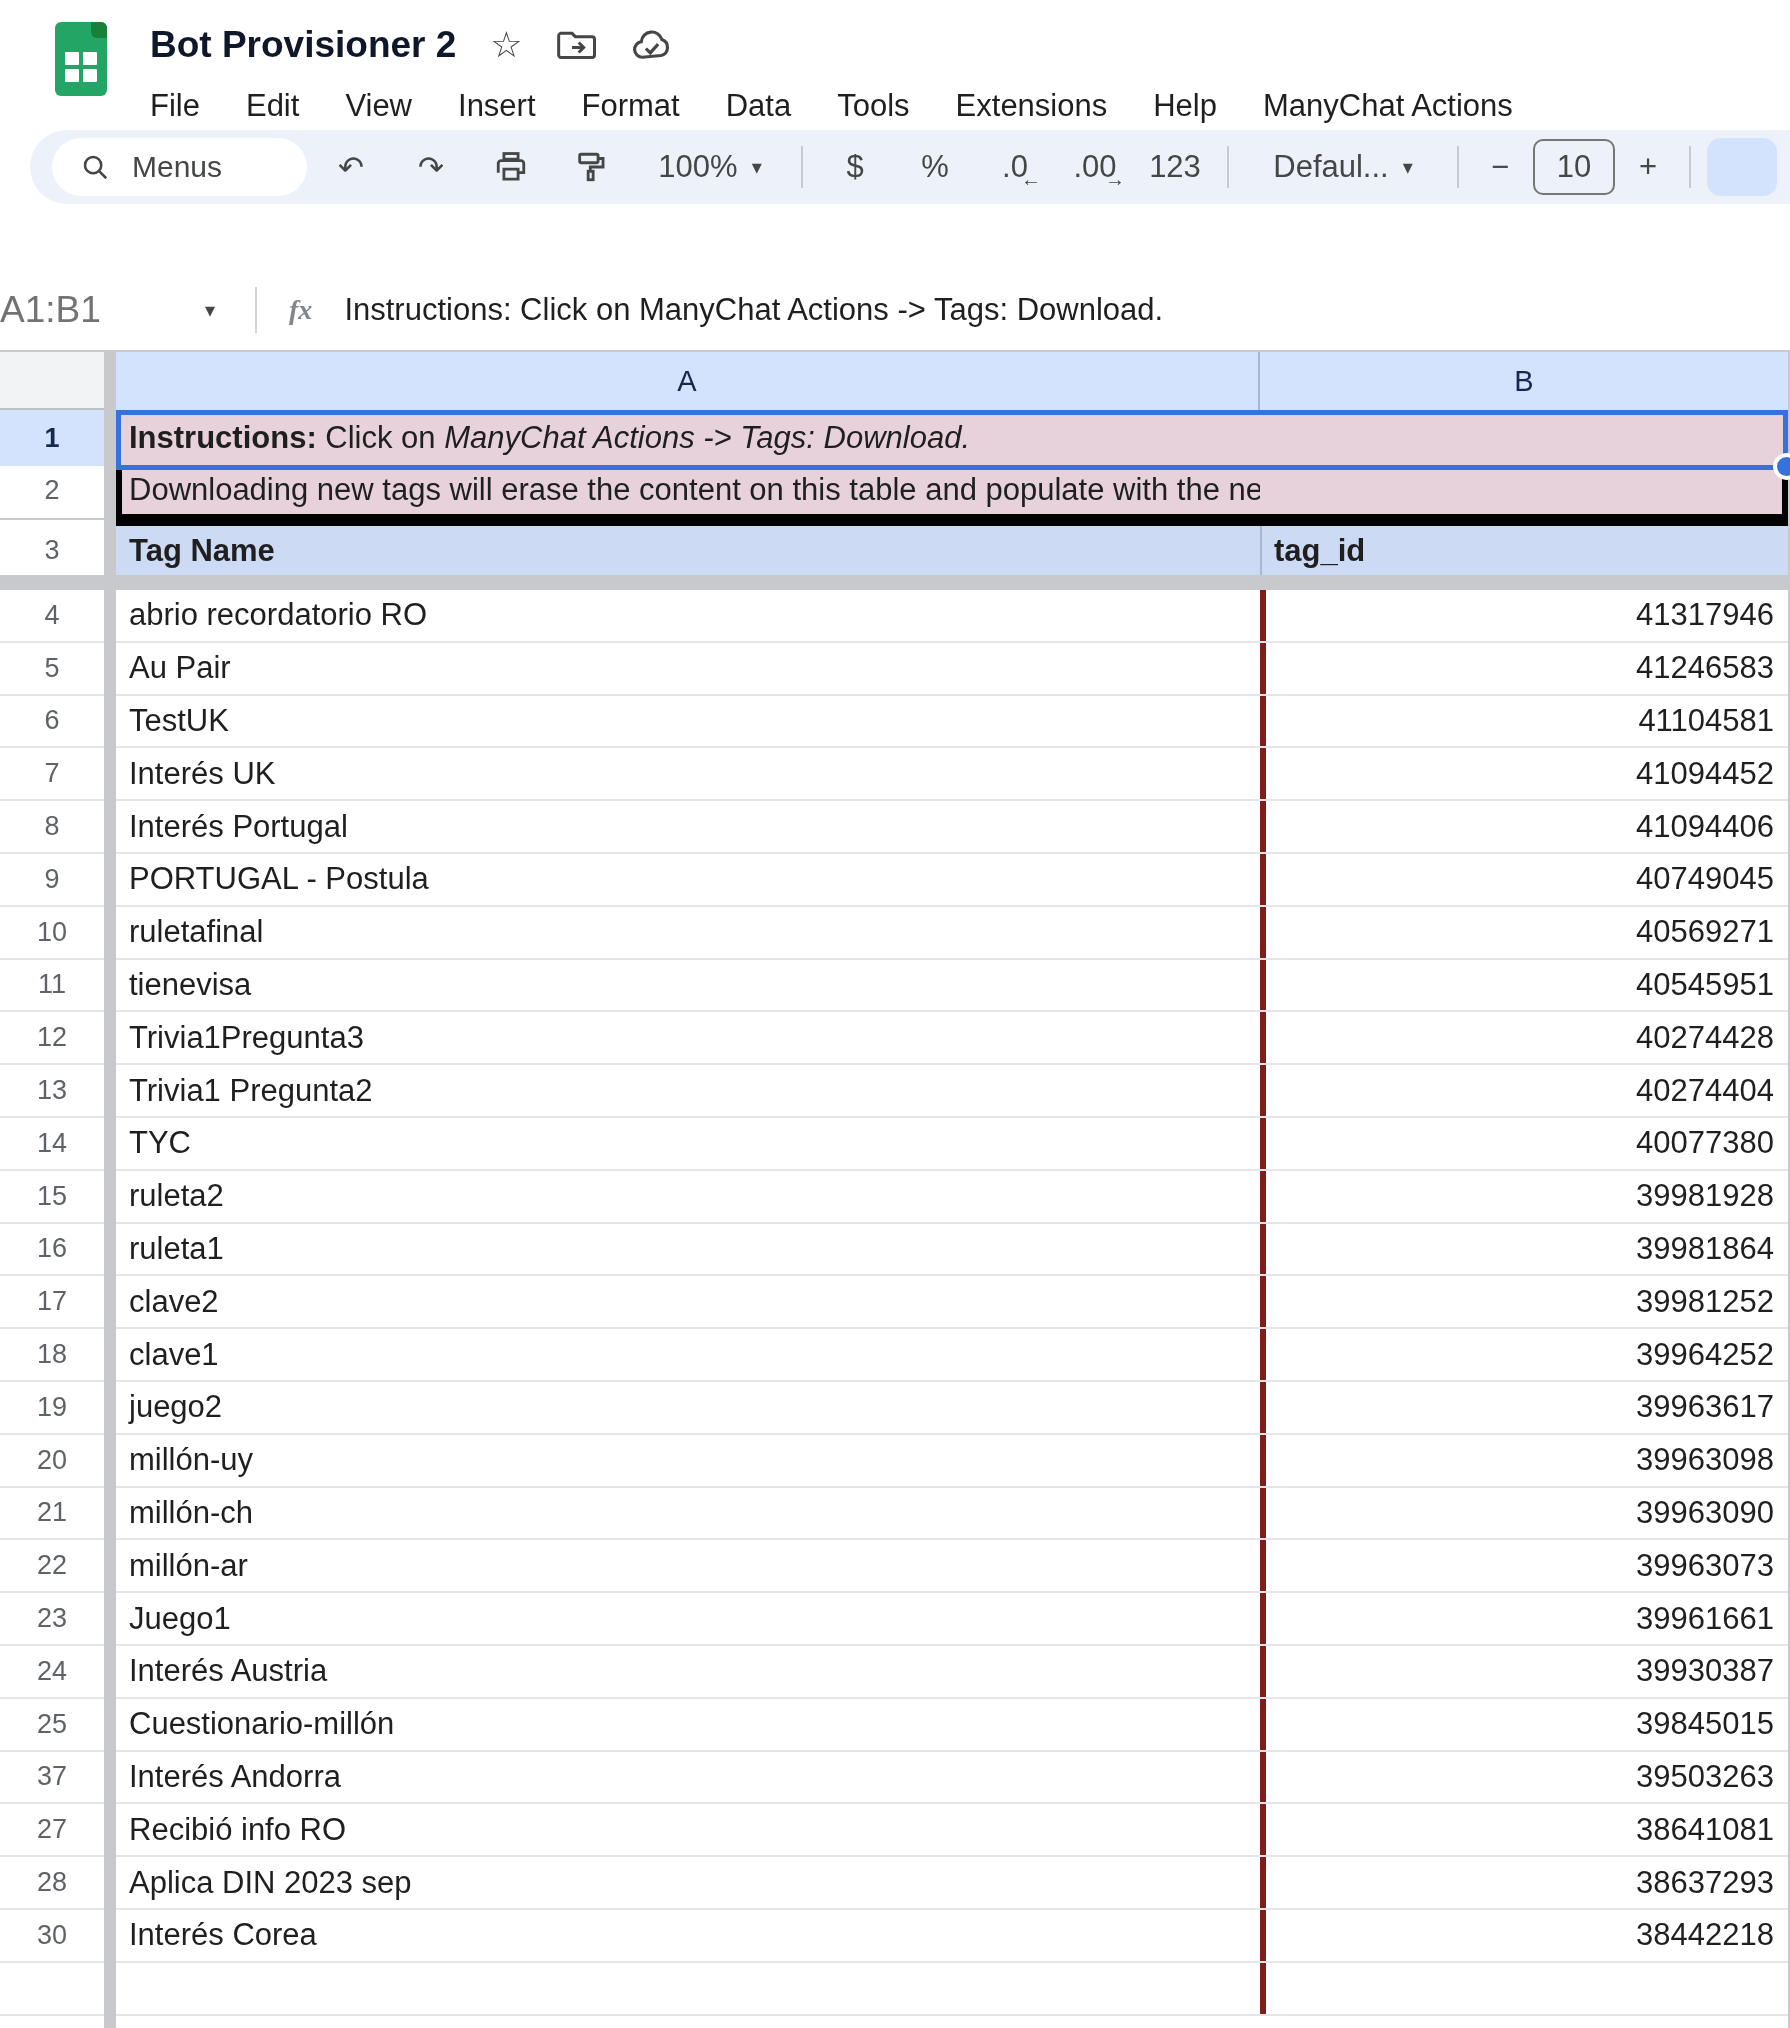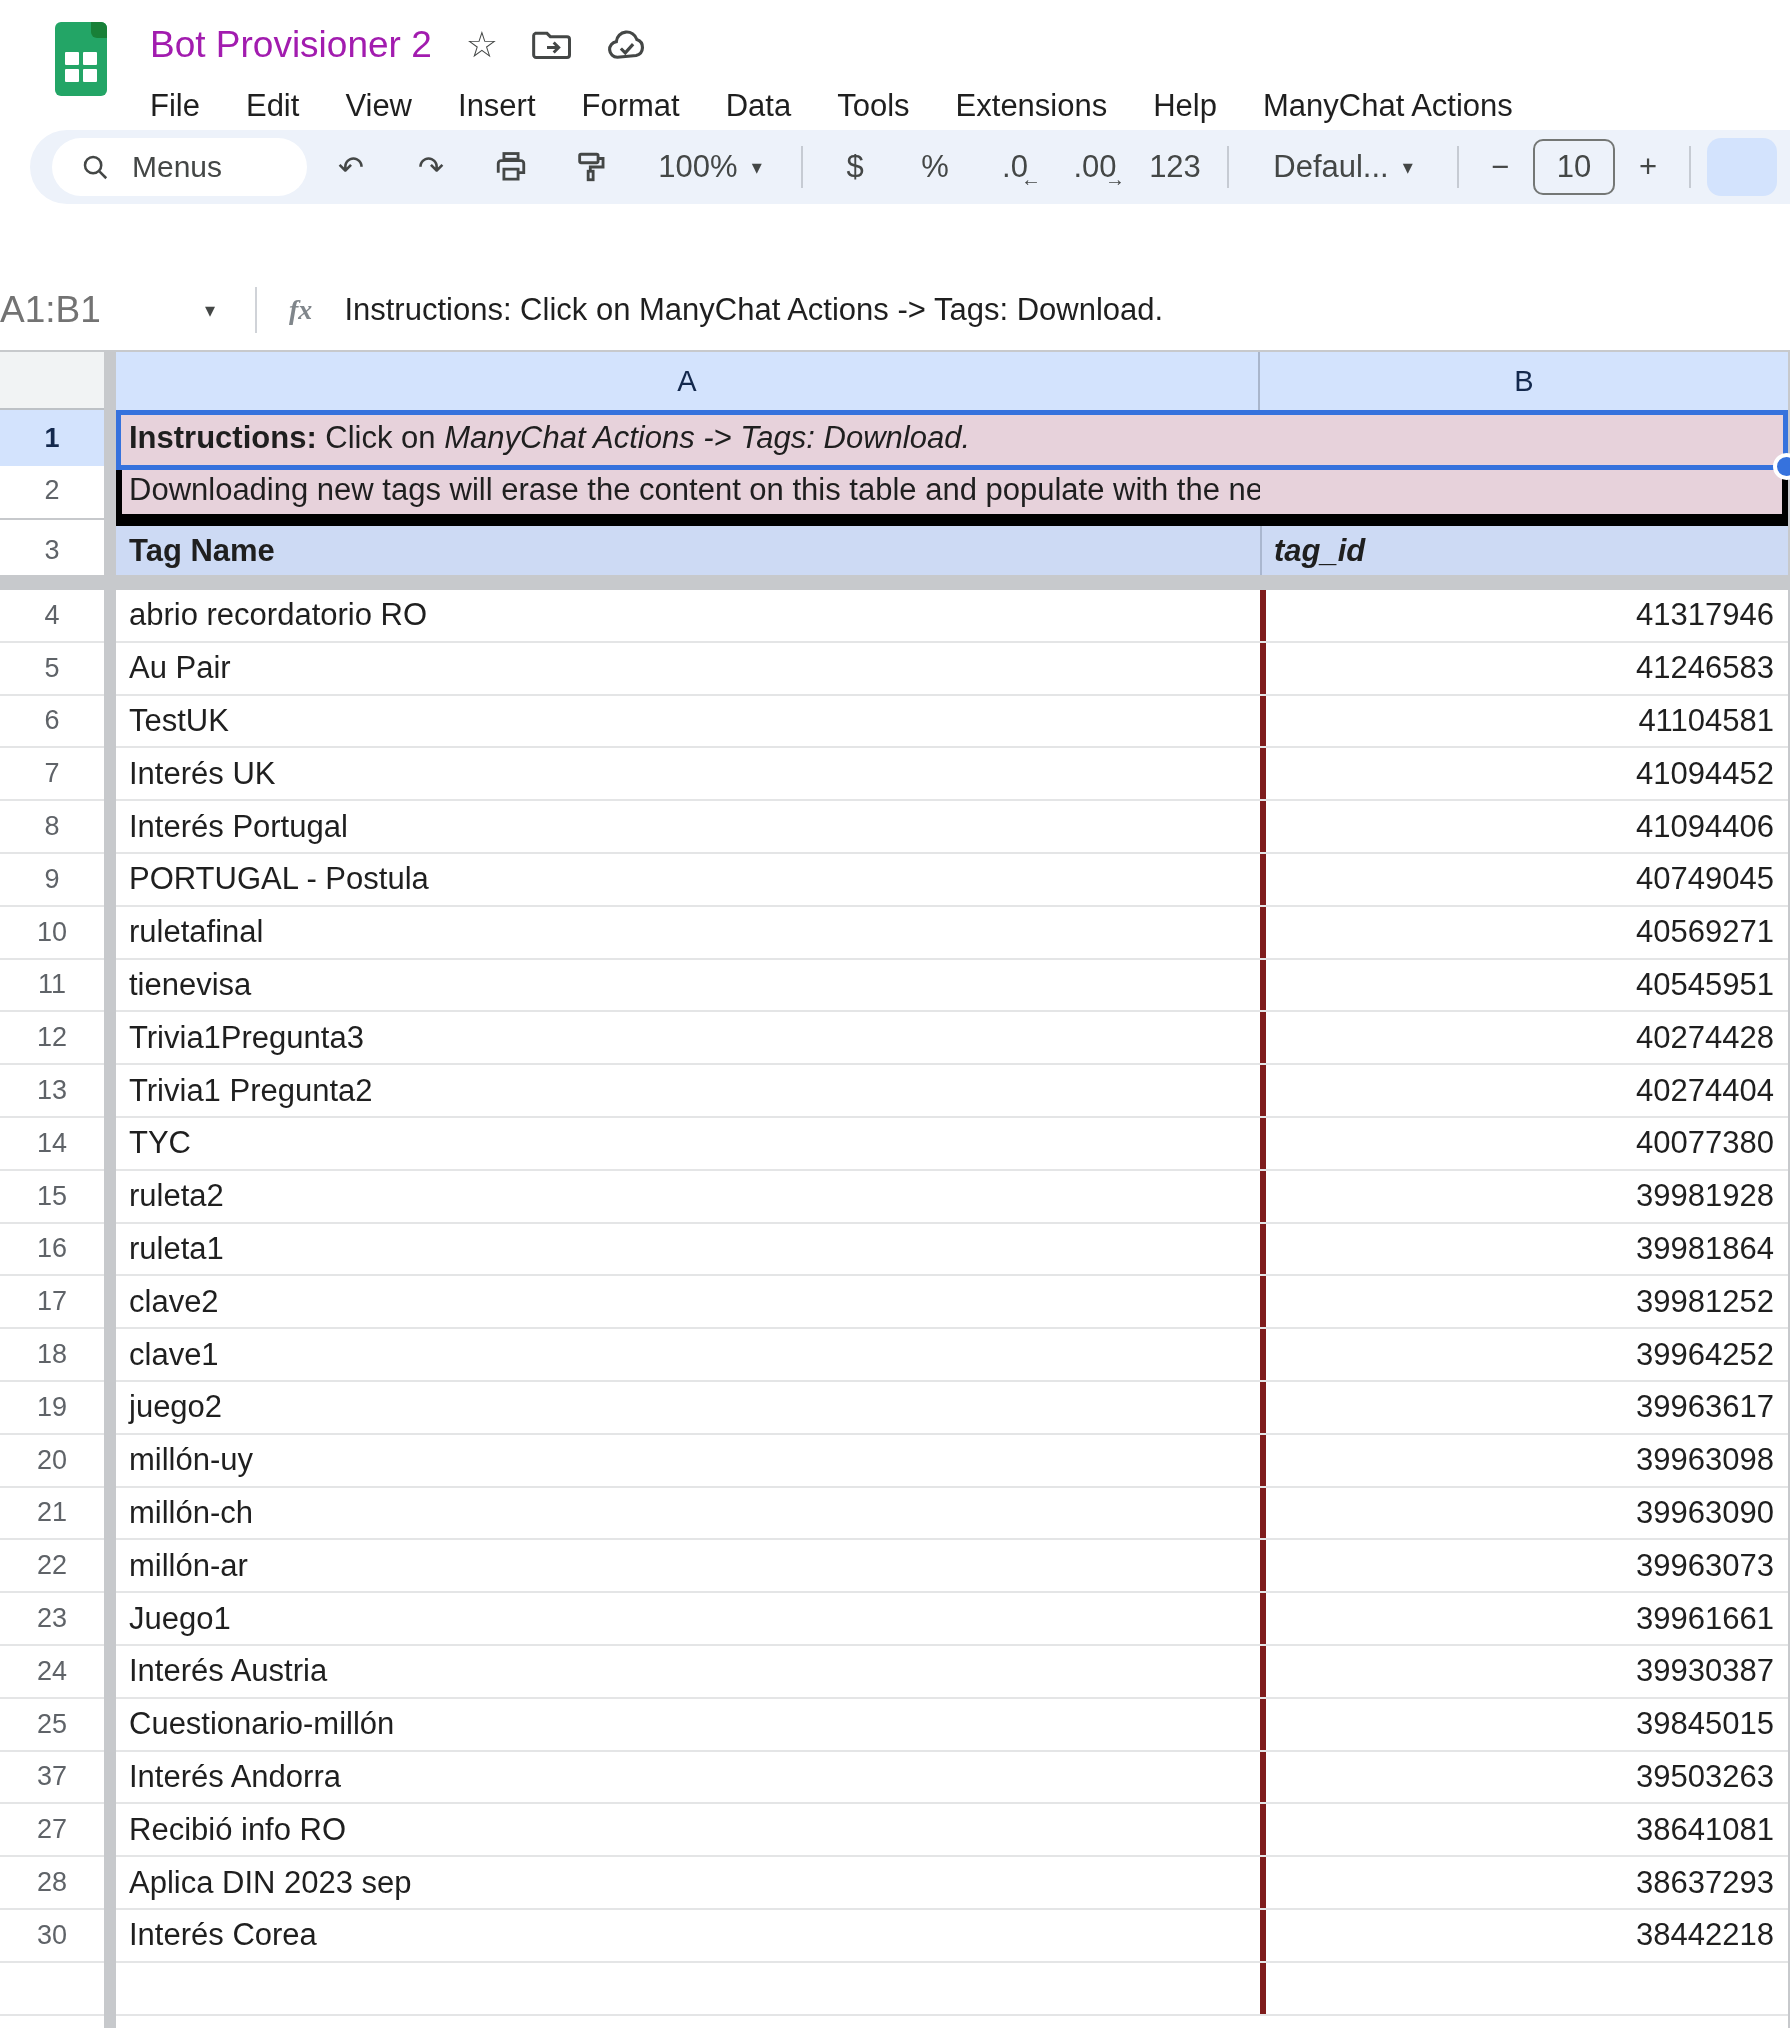--- a/index.html
+++ b/index.html
@@ -12,21 +12,21 @@
                  background:#23a566; border-radius:6px; }
   #sheets-logo .fold { position:absolute; right:0; top:0; width:16px; height:16px;
                  background:#188038; border-radius:0 6px 0 6px; }
   #sheets-logo .gridic { position:absolute; left:10px; top:30px; width:32px; height:30px;
                  background:#fff;
                  -webkit-mask: linear-gradient(#fff,#fff);
                  display:grid; grid-template-columns:1fr 1fr; grid-template-rows:1fr 1fr; gap:4px;
                  background:transparent; }
   #sheets-logo .gridic span { background:#fff; border-radius:1px; }
   #title-row { position:absolute; left:150px; top:24px; display:flex; align-items:center; gap:34px; }
-  #doc-title { font-size:37px; font-weight:400; color:#a21caf; letter-spacing:0; }
+  #doc-title { font-size:37px; font-weight:700; color:#0f172a; letter-spacing:0; }
   .title-ic { color:#444746; font-size:36px; line-height:1; display:flex; align-items:center; }
   #menu-row { position:absolute; left:150px; top:88px; display:flex; gap:46px;
               font-size:31px; color:#1f1f1f; }
   .menu-item { cursor:default; }
 
   
   #toolbar { position:absolute; left:30px; top:130px; width:1800px; height:74px;
              background:#edf2fa; border-radius:37px; display:flex; align-items:center;
              padding-left:22px; gap:8px; }
   #search-pill { width:255px; height:58px; background:#fff; border-radius:29px;
@@ -236,21 +236,21 @@
     <div class="cellB-bg"></div>
   </div>
   <div id="blackbar"></div>
   <div id="hdr2-divider"></div>
   <div id="row2-border"></div>
 
   <div class="sheet-row" id="row3">
     <div class="rowhdr">3</div>
     <div class="band-gap"></div>
     <div class="cellA">Tag Name</div>
-    <div class="cellB" style="justify-content:flex-start;font-style:italic;">tag_id</div>
+    <div class="cellB" style="justify-content:flex-start;">tag_id</div>
   </div>
 
   <div id="gray-hbar"></div>
 
   <div id="datarows">
   <div class="drow">
     <div class="rowhdr">4</div>
     <div class="band-gap"></div>
     <div class="cellA">abrio recordatorio RO</div>
     <div class="cellB">41317946</div>

